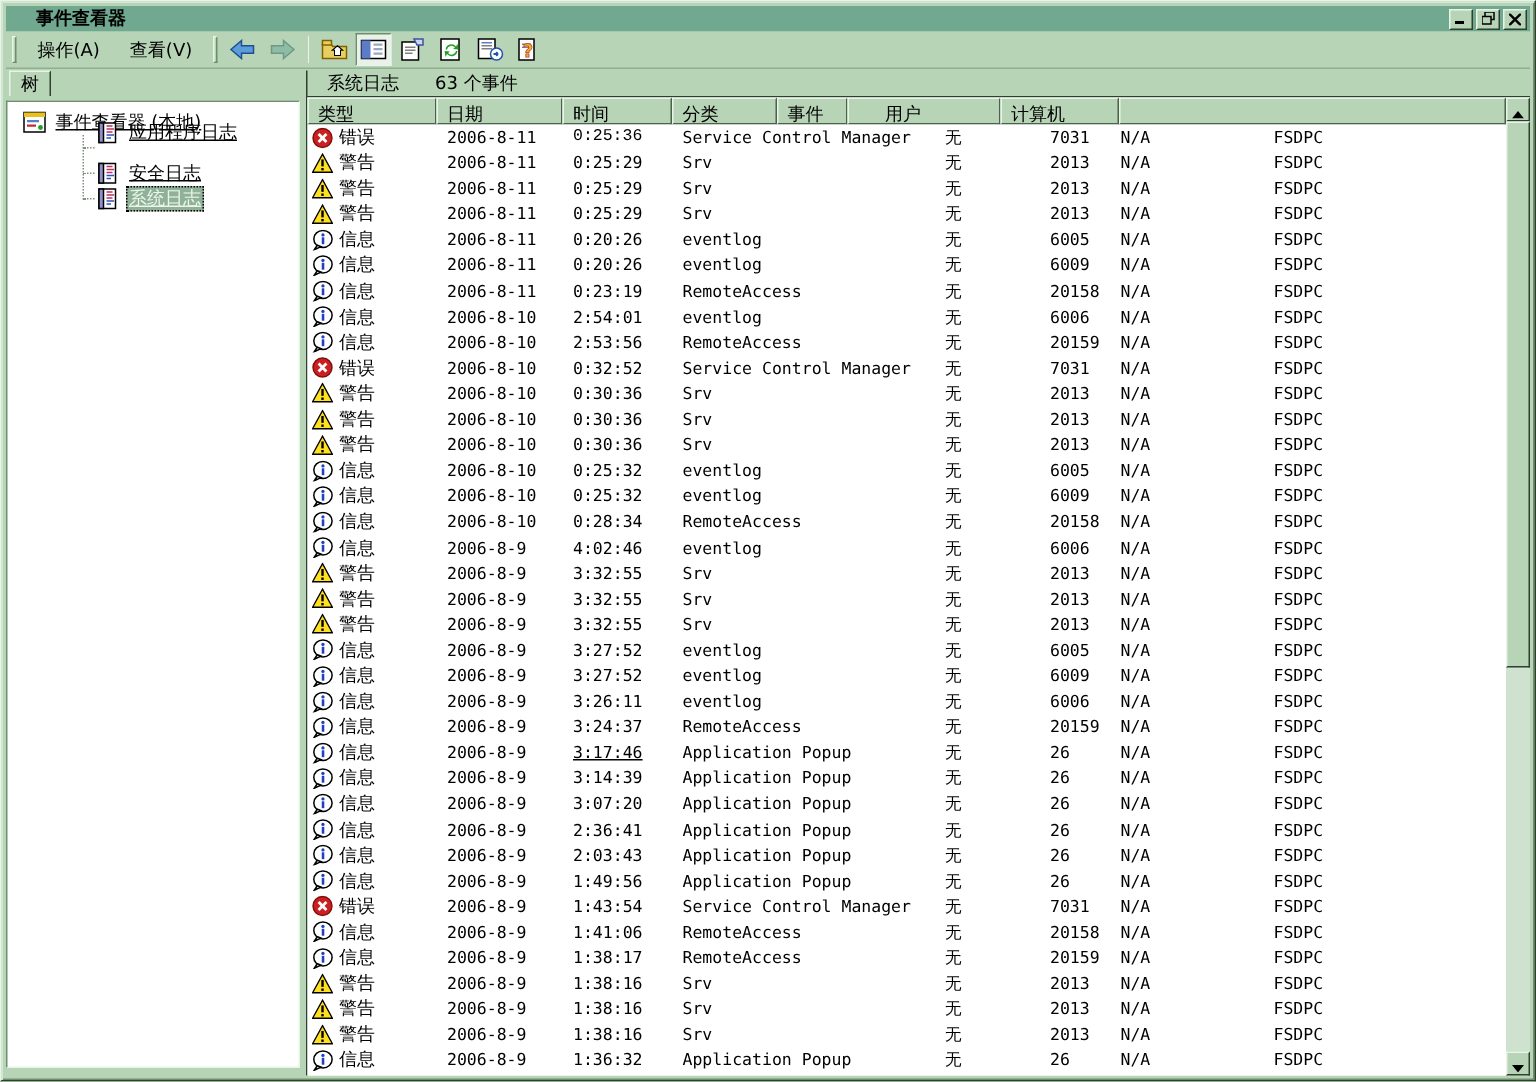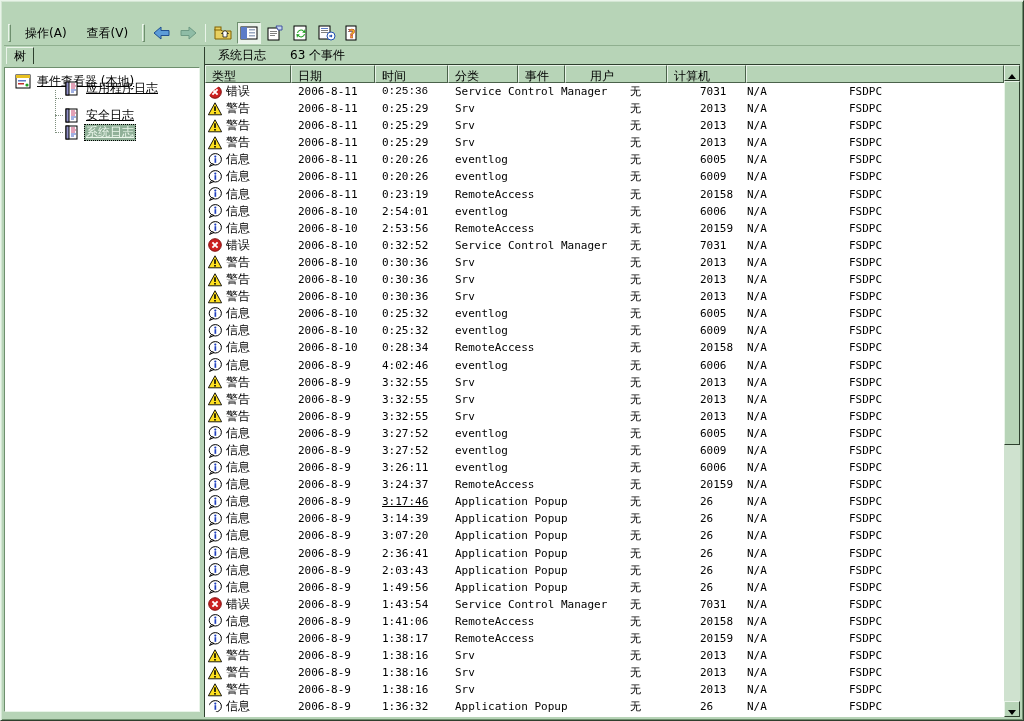--- a/index.html
+++ b/index.html
@@ -56,21 +56,21 @@
   .tree-hline { position:absolute; height:1px; border-top:1px dotted #7E8F7E; width:8px; left:50px; }
   
   #list-wrap { position:absolute; left:200px; top:0; right:0; bottom:0; background:#fff;
                border-left:1px solid #2E402E; border-top:1px solid #2E402E; }
   #header-row { position:absolute; left:0; top:0; right:16px; height:18px; display:flex; }
   .hcell { height:18px; background:#B7D4B7; font-size:12px; color:#000;
            padding:2px 0 0 6px; white-space:nowrap; overflow:hidden;
            border-top:1px solid #E9F4E9; border-left:1px solid #E9F4E9;
            border-right:1px solid #4A614A; border-bottom:1px solid #4A614A; }
   .hcell.fill { flex:1; }
-  #rows-viewport { position:absolute; left:0; top:18px; right:16px; bottom:0; overflow:hidden; background:#fff;border-radius:27px; }
+  #rows-viewport { position:absolute; left:0; top:18px; right:16px; bottom:0; overflow:hidden; background:#fff; }
   .lrow { display:flex; height:17.1px; align-items:center; font-size:12px; color:#000; }
   .cell { height:17.1px; line-height:17.1px; white-space:nowrap; overflow:hidden;
           font-family:"DejaVu Sans Mono", monospace; font-size:11px; padding-left:7px; }
   .cell.type { display:flex; align-items:center; padding-left:3px;
                font-family:"DejaVu Sans", sans-serif; font-size:12px; }
   .cell.type .e-icon { width:14px; height:14px; margin-right:4px; flex:0 0 auto; }
   .cell.fill { flex:1; }
   
   #vscroll { position:absolute; top:0; right:0; bottom:0; width:16px; background:#CFE2CF; }
   .sb-btn { position:absolute; left:0; width:16px; height:16px; background:#B7D4B7;
@@ -81,20 +81,48 @@
   #sb-down { bottom:0; }
   #sb-thumb { position:absolute; left:0; top:16px; width:16px; height:364px; background:#B7D4B7;
               border-top:1px solid #E9F4E9; border-left:1px solid #E9F4E9;
               border-right:1px solid #2E402E; border-bottom:1px solid #2E402E; }
 </style>
 </head>
 <body>
 
 <div id="window">
 
+  <div id="titlebar">
+    <span id="title-icon"></span>
+    <span id="title-text">事件查看器</span>
+    <span class="tb-buttons">
+        <span class="tb-btn">
+          <span>
+            <svg width="8" height="7" viewBox="0 0 8 7">
+              <rect x="0" y="5" width="6" height="2" fill="#000"></rect>
+            </svg>
+          </span>
+        </span>
+        <span class="tb-btn">
+          <span>
+            <svg width="9" height="9" viewBox="0 0 9 9">
+              <rect x="2" y="0" width="6" height="5" fill="none" stroke="#000"></rect>
+              <rect x="0" y="3" width="6" height="5" fill="#B7D4B7" stroke="#000"></rect>
+            </svg>
+          </span>
+        </span>
+        <span class="tb-btn">
+          <span>
+            <svg width="8" height="8" viewBox="0 0 8 8">
+              <path d="M0 0 L8 8 M8 0 L0 8" stroke="#000" stroke-width="1.6"></path>
+            </svg>
+          </span>
+        </span>
+      </span>
+  </div>
 
   <div id="menubar">
     <span class="grip"></span>
     <span class="menu-item">操作(A)</span>
     <span class="menu-item">查看(V)</span>
     <span class="grip"></span>
     <span id="toolbar-buttons" style="display:flex;align-items:center;">
         <span class="tool-btn">
           <span style="display: flex;">
             <svg width="18" height="14" viewBox="0 0 18 14">

